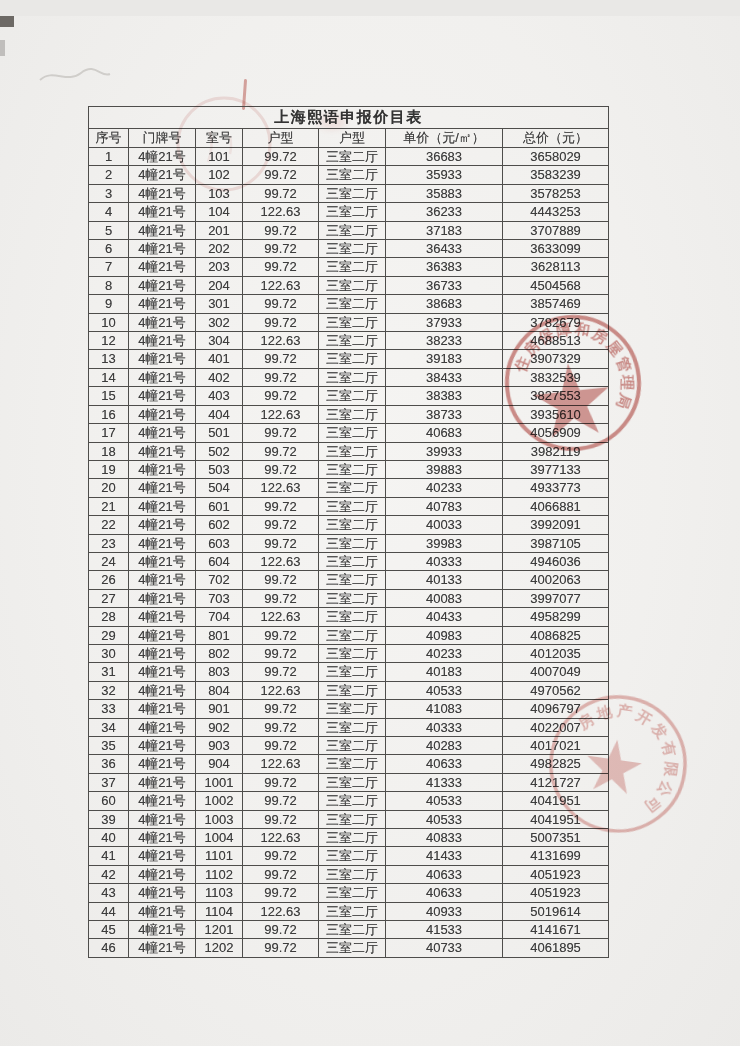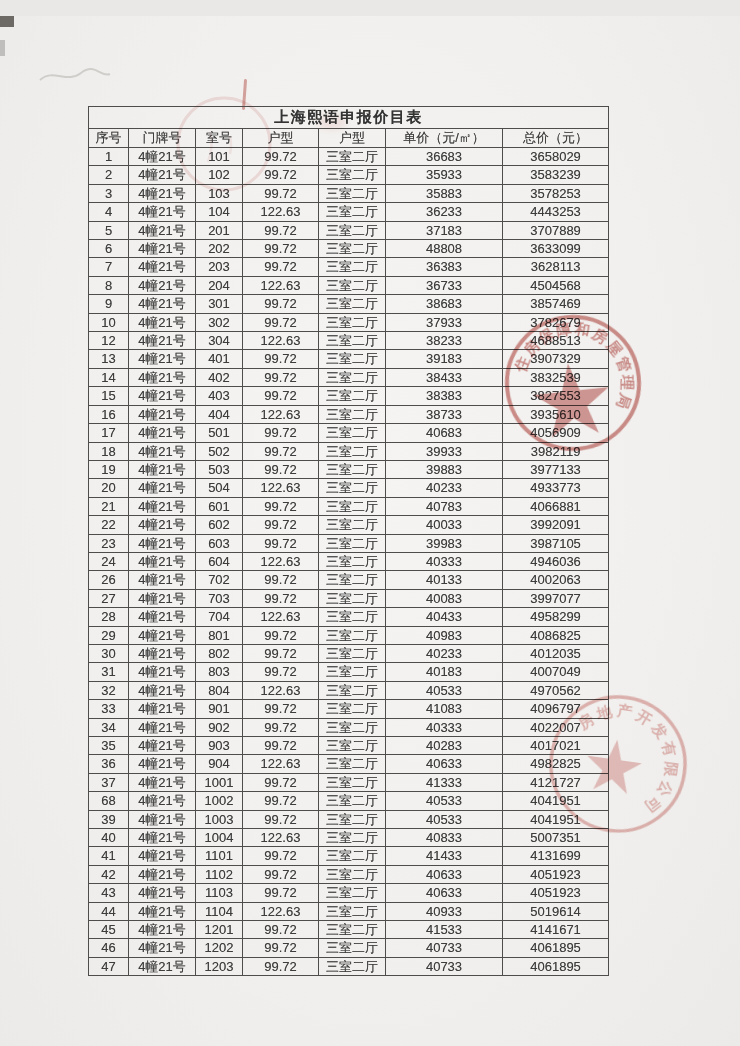--- a/index.html
+++ b/index.html
@@ -133,21 +133,21 @@
           <td>三室二厅</td>
           <td>37183</td>
           <td>3707889</td>
         </tr>
         <tr>
           <td>6</td>
           <td>4幢21号</td>
           <td>202</td>
           <td>99.72</td>
           <td>三室二厅</td>
-          <td>48808</td>
+          <td>36433</td>
           <td>3633099</td>
         </tr>
         <tr>
           <td>7</td>
           <td>4幢21号</td>
           <td>203</td>
           <td>99.72</td>
           <td>三室二厅</td>
           <td>36383</td>
           <td>3628113</td>
@@ -398,21 +398,21 @@
         <tr>
           <td>37</td>
           <td>4幢21号</td>
           <td>1001</td>
           <td>99.72</td>
           <td>三室二厅</td>
           <td>41333</td>
           <td>4121727</td>
         </tr>
         <tr>
-          <td>68</td>
+          <td>60</td>
           <td>4幢21号</td>
           <td>1002</td>
           <td>99.72</td>
           <td>三室二厅</td>
           <td>40533</td>
           <td>4041951</td>
         </tr>
         <tr>
           <td>39</td>
           <td>4幢21号</td>
@@ -473,29 +473,20 @@
           <td>1201</td>
           <td>99.72</td>
           <td>三室二厅</td>
           <td>41533</td>
           <td>4141671</td>
         </tr>
         <tr>
           <td>46</td>
           <td>4幢21号</td>
           <td>1202</td>
-          <td>99.72</td>
-          <td>三室二厅</td>
-          <td>40733</td>
-          <td>4061895</td>
-        </tr>
-        <tr>
-          <td>47</td>
-          <td>4幢21号</td>
-          <td>1203</td>
           <td>99.72</td>
           <td>三室二厅</td>
           <td>40733</td>
           <td>4061895</td>
         </tr>
       </tbody>
   </table>
 
   <svg class="stamp stamp-bureau" width="180" height="180" viewBox="-90 -90 180 180">
     <defs>

